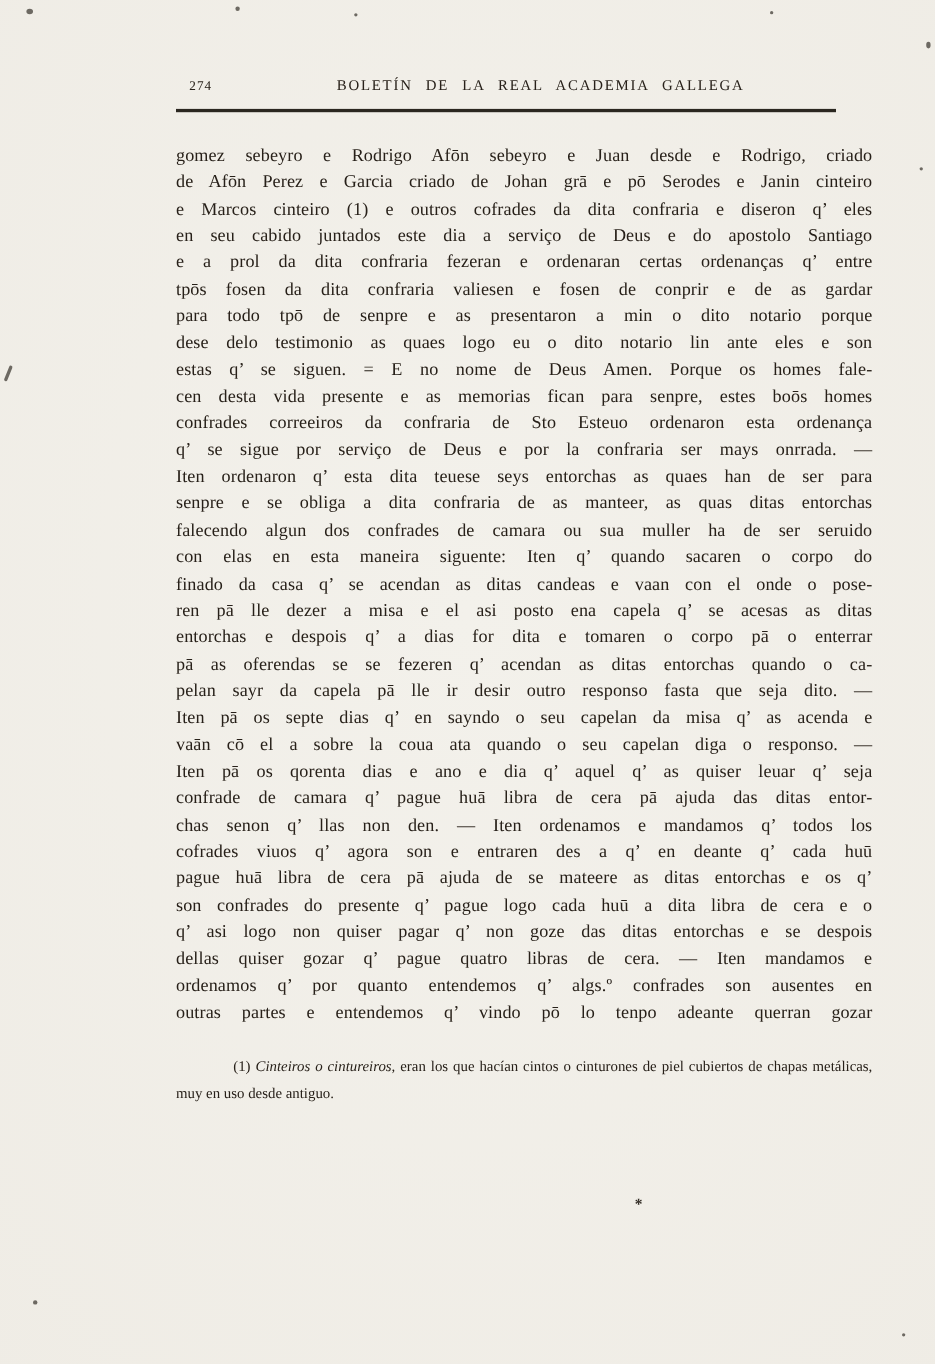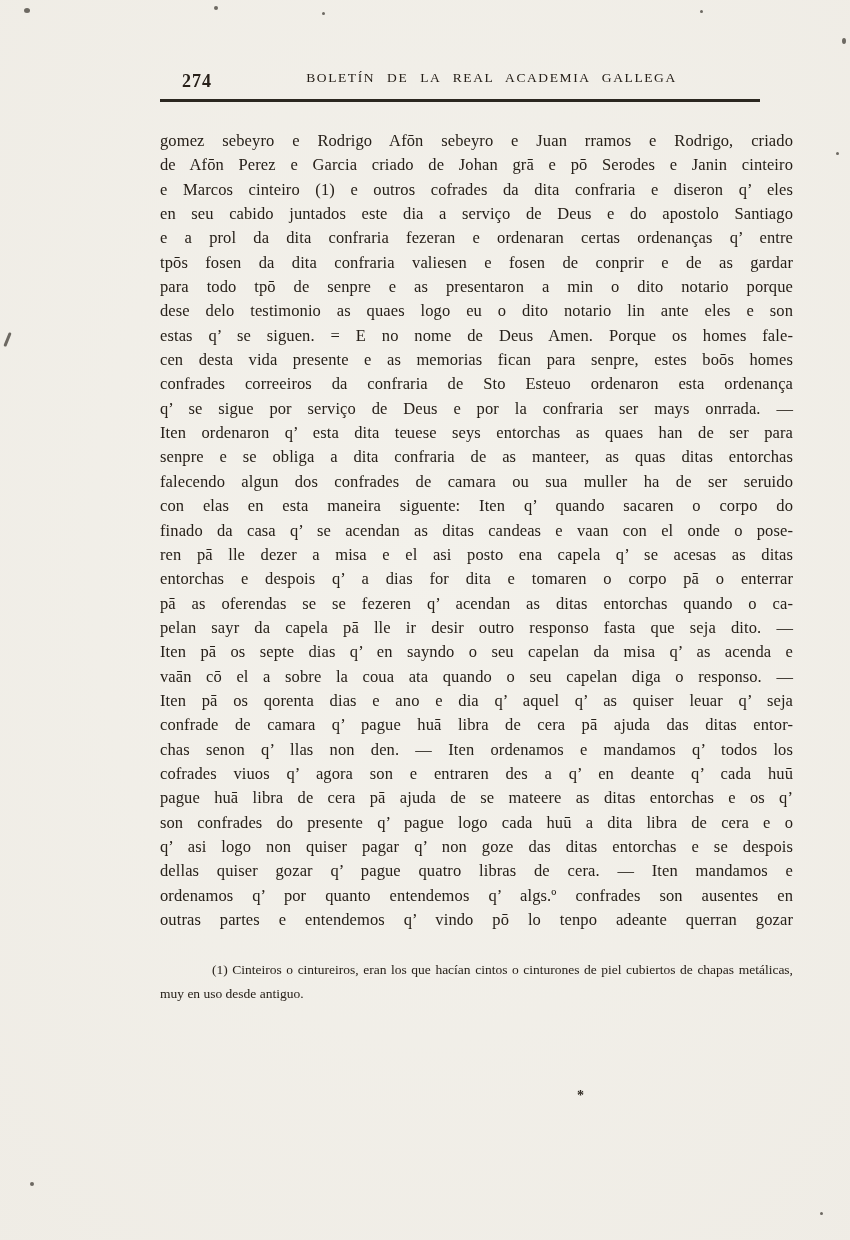--- a/index.html
+++ b/index.html
@@ -15,24 +15,24 @@
   }
   .content {
     position: absolute;
     left: 160px;
     top: 70px;
     width: 633px;
   }
   .header { position: relative; height: 22px; }
   .page-number {
     position: absolute;
-    left: 22px;
+    left: 12px;
     top: 1px;
-    font-size: 18px;
-    font-weight: bold;
+    font-size: 12px;
+    font-weight: normal;
     letter-spacing: 1px;
   }
   .header-title {
     display: block;
     text-align: center;
     font-size: 13.5px;
     font-weight: normal;
     letter-spacing: 1.6px;
     word-spacing: 7px;
     padding-left: 30px;
@@ -51,21 +51,21 @@
     text-align-last: justify;
     letter-spacing: 0.1px;
   }
   .footnote {
     margin-top: 26px;
     font-size: 13.5px;
     line-height: 23.5px;
     text-align: justify;
     text-indent: 52px;
   }
-  .italic { }
+  .italic { font-style: italic; }
   .printers-mark {
     position: absolute;
     left: 577px;
     top: 1088px;
     font-size: 14px;
     font-weight: bold;
     color: #2e2821;
   }
   .speck {
     position: absolute;
@@ -82,21 +82,21 @@
   <div class="content">
 
     <div class="header">
       <span class="page-number">274</span>
       <span class="header-title">BOLETÍN DE LA REAL ACADEMIA GALLEGA</span>
     </div>
 
     <div class="rule"></div>
 
     <div class="body-text">
-        <div class="line">gomez sebeyro e Rodrigo Afōn sebeyro e Juan rramos e Rodrigo, criado</div>
+        <div class="line">gomez sebeyro e Rodrigo Afōn sebeyro e Juan desde e Rodrigo, criado</div>
         <div class="line">de Afōn Perez e Garcia criado de Johan grā e pō Serodes e Janin cinteiro</div>
         <div class="line">e Marcos cinteiro (1) e outros cofrades da dita confraria e diseron q’ eles</div>
         <div class="line">en seu cabido juntados este dia a serviço de Deus e do apostolo Santiago</div>
         <div class="line">e a prol da dita confraria fezeran e ordenaran certas ordenanças q’ entre</div>
         <div class="line">tpōs fosen da dita confraria valiesen e fosen de conprir e de as gardar</div>
         <div class="line">para todo tpō de senpre e as presentaron a min o dito notario porque</div>
         <div class="line">dese delo testimonio as quaes logo eu o dito notario lin ante eles e son</div>
         <div class="line">estas q’ se siguen. = E no nome de Deus Amen. Porque os homes fale-</div>
         <div class="line">cen desta vida presente e as memorias fican para senpre, estes boōs homes</div>
         <div class="line">confrades correeiros da confraria de Sto Esteuo ordenaron esta ordenança</div>

